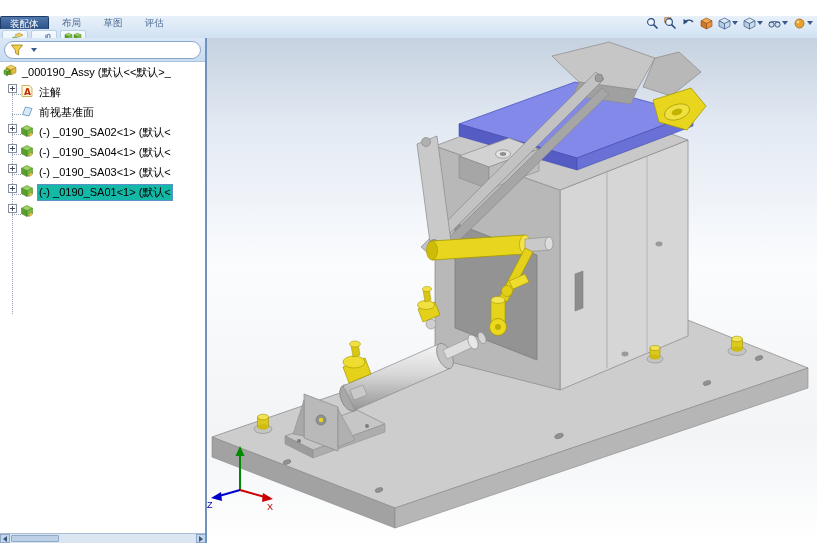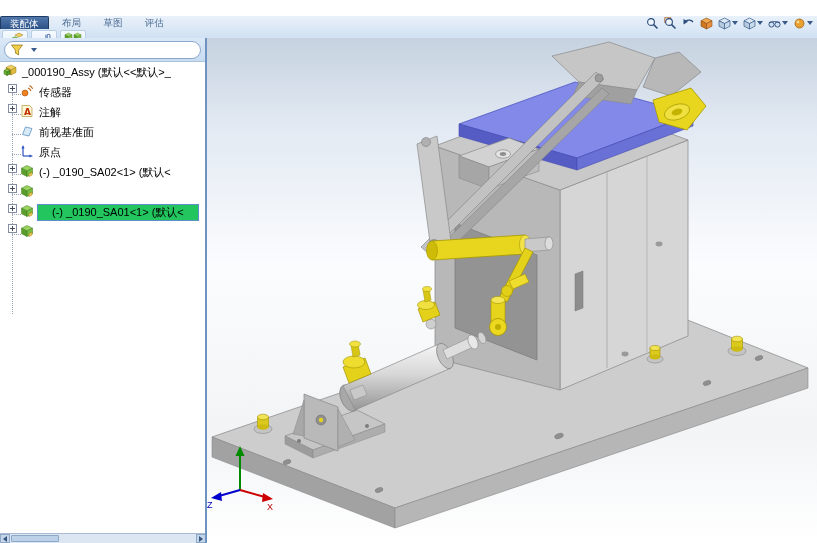--- a/index.html
+++ b/index.html
@@ -29,21 +29,21 @@
 .trow{position:relative;height:20px;display:flex;align-items:flex-start;font-size:11px;color:#000;white-space:nowrap;overflow:hidden}
 .trow::before{content:"";position:absolute;left:12px;top:10px;width:9px;border-top:1px dotted #98a4b4}
 .root-row::before{display:none}
 .exp{width:9px;height:9px;border:1px solid #848ea0;background:#fff;margin-left:8px;margin-right:3px;flex:0 0 9px;position:relative}
 .exp::before{content:"";position:absolute;left:1px;right:1px;top:3px;height:1px;background:#404a58}
 .exp::after{content:"";position:absolute;top:1px;bottom:1px;left:3px;width:1px;background:#404a58}
 .noexp .exp{visibility:hidden}
 .ticon{width:14px;height:14px;flex:0 0 14px;margin-right:3px}
 .root-row{padding-left:3px}
 .tlabel{padding:1px 2px}
-.sel .tlabel{background:#22c55e;border:1px solid #5e90c8;padding:0 14px}
+.sel .tlabel{background:#14b8a6;border:1px solid #5e90c8;padding:0 1px}
 
 
 .hscroll{position:absolute;left:0;bottom:0;width:206px;height:10px;background:#dce6f2;border-top:1px solid #aabcd4;display:flex;align-items:center}
 .sb-btn{width:10px;height:9px;background:#c6d6ea;border:1px solid #8ea8c8;display:flex;align-items:center;justify-content:center;flex:0 0 10px}
 .sb-btn.left::after{content:"";border-top:3px solid transparent;border-bottom:3px solid transparent;border-right:4px solid #35567f}
 .sb-btn.right{margin-left:auto}
 .sb-btn.right::after{content:"";border-top:3px solid transparent;border-bottom:3px solid transparent;border-left:4px solid #35567f}
 .sb-thumb{width:48px;height:7px;background:#bcd0e8;border:1px solid #8ea8c8;margin-left:1px;border-radius:1px}
 
 
@@ -212,57 +212,51 @@
       <div class="trow root-row">
         <svg class="ticon" viewBox="0 0 14 14">
             <use href="#i-asm"></use>
           </svg>
         <span class="tlabel">_000190_Assy (默认&lt;&lt;默认&gt;_</span>
       </div>
 
       <div class="trow">
         <span class="exp"></span>
         <svg class="ticon" viewBox="0 0 14 14">
-            <use href="#i-sensor"></use>
-          </svg>
-        <span class="tlabel">传感器</span>
+            <use href="#i-ann"></use>
+          </svg>
+        <span class="tlabel">注解</span>
+      </div>
+      <div class="trow noexp">
+        <span class="exp"></span>
+        <svg class="ticon" viewBox="0 0 14 14">
+            <use href="#i-plane"></use>
+          </svg>
+        <span class="tlabel">前视基准面</span>
       </div>
       <div class="trow">
         <span class="exp"></span>
         <svg class="ticon" viewBox="0 0 14 14">
-            <use href="#i-ann"></use>
-          </svg>
-        <span class="tlabel">注解</span>
-      </div>
-      <div class="trow noexp">
-        <span class="exp"></span>
-        <svg class="ticon" viewBox="0 0 14 14">
-            <use href="#i-plane"></use>
-          </svg>
-        <span class="tlabel">前视基准面</span>
-      </div>
-      <div class="trow noexp">
-        <span class="exp"></span>
-        <svg class="ticon" viewBox="0 0 14 14">
-            <use href="#i-origin"></use>
-          </svg>
-        <span class="tlabel">原点</span>
+            <use href="#i-comp"></use>
+          </svg>
+        <span class="tlabel">(-) _0190_SA02&lt;1&gt; (默认&lt;</span>
       </div>
       <div class="trow">
         <span class="exp"></span>
         <svg class="ticon" viewBox="0 0 14 14">
             <use href="#i-comp"></use>
           </svg>
-        <span class="tlabel">(-) _0190_SA02&lt;1&gt; (默认&lt;</span>
+        <span class="tlabel">(-) _0190_SA04&lt;1&gt; (默认&lt;</span>
       </div>
       <div class="trow">
         <span class="exp"></span>
         <svg class="ticon" viewBox="0 0 14 14">
             <use href="#i-comp"></use>
           </svg>
+        <span class="tlabel">(-) _0190_SA03&lt;1&gt; (默认&lt;</span>
       </div>
       <div class="trow sel">
         <span class="exp"></span>
         <svg class="ticon" viewBox="0 0 14 14">
             <use href="#i-comp"></use>
           </svg>
         <span class="tlabel">(-) _0190_SA01&lt;1&gt; (默认&lt;</span>
       </div>
       <div class="trow">
         <span class="exp"></span>

